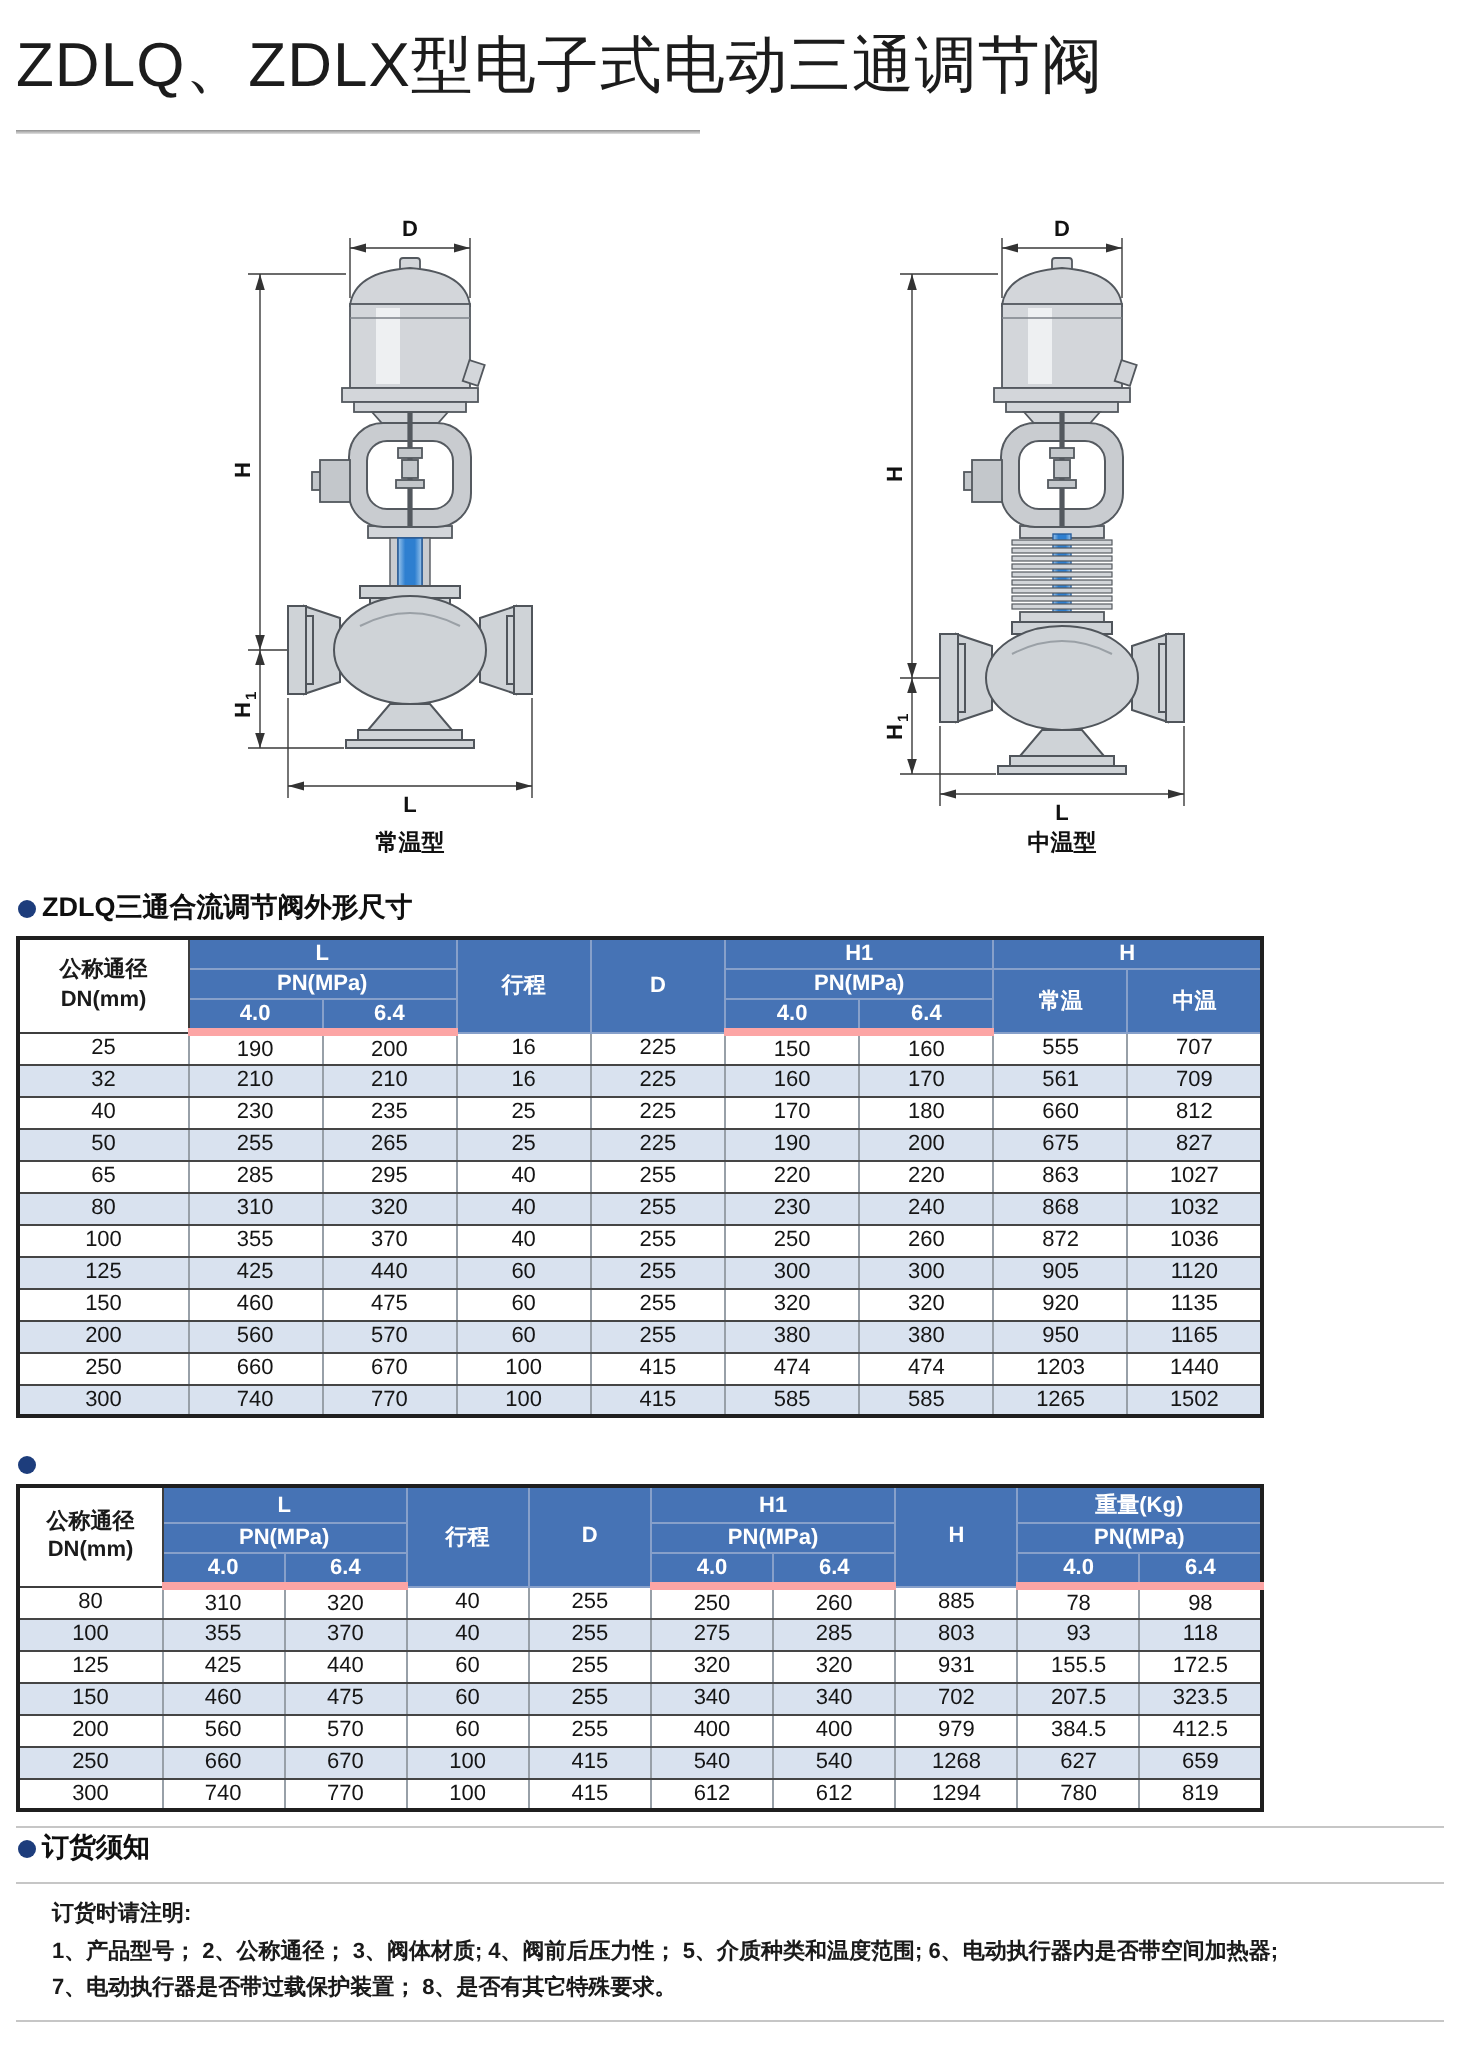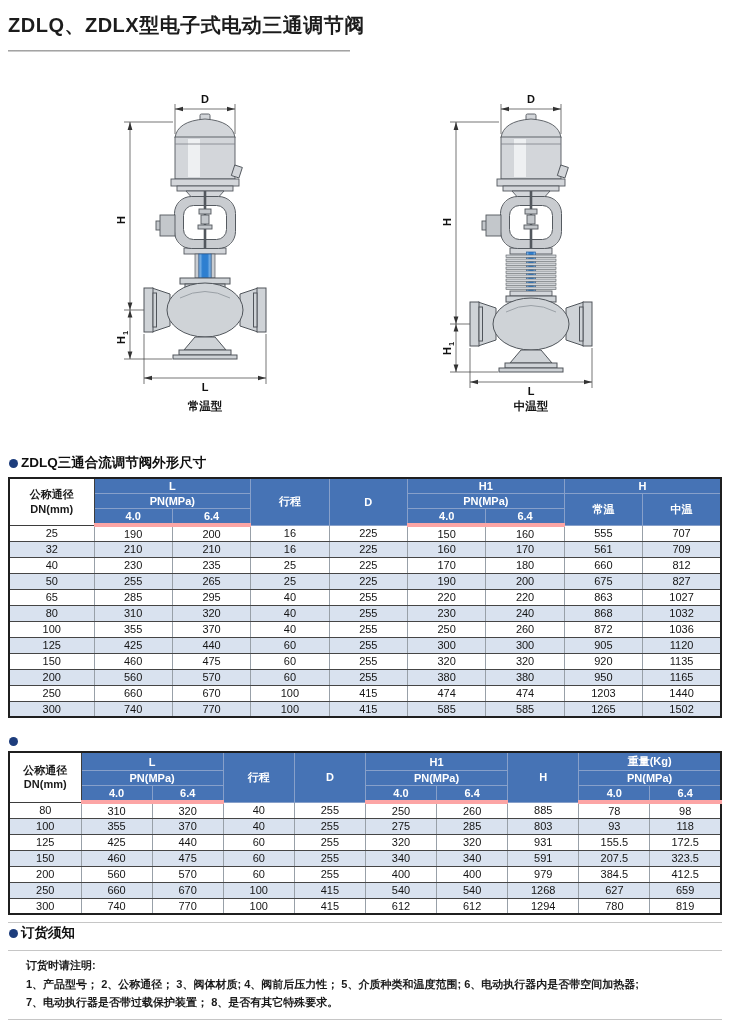--- a/index.html
+++ b/index.html
@@ -1,31 +1,31 @@
 <!DOCTYPE html>
 <html lang="zh"><head>
 <meta charset="utf-8">
 <style>
   *{box-sizing:border-box;margin:0;padding:0}
   html,body{background:#fff}
   body{width:730px;height:1036px;overflow:hidden;color:#111;
        font-family:"Liberation Sans","DejaVu Sans",sans-serif}
   .page{padding:12px 8px 0}
-  h1{font-size:20px;font-weight:bold;color:#1c1c1c;letter-spacing:.5px}
+  h1{font-size:31px;font-weight:normal;color:#1c1c1c;letter-spacing:.5px}
   .title-rule{width:342px;height:2px;margin-top:11px;
       background:linear-gradient(to bottom,#8f8f8f,#e0e0e0)}
   .diagrams{display:flex;justify-content:space-between;width:526px;margin:40px 0 0 92px}
   figure{width:200px}
   svg{display:block}
   svg text{font-family:"Liberation Sans","DejaVu Sans",sans-serif}
   .sec{display:flex;align-items:center;gap:3px;font-size:13.5px;font-weight:bold;margin-left:1px;color:#0f0f0f}
   .sec .bullet{width:9px;height:9px;border-radius:50%;background:#1d3d7c;flex:none}
-  .sec1{margin-top:40px}
+  .sec1{margin-top:16px}
   .sec2{margin-top:19px}
-  table{border-collapse:collapse;width:714px;table-layout:fixed;margin-top:5px;
+  table{border-collapse:collapse;width:624px;table-layout:fixed;margin-top:5px;
         font-size:11px;border:2px solid #1f1f1f}
   th{background:#4673b5;color:#fff;border:1px solid #87a0ca;font-size:11px;
      font-weight:bold;padding:1px 0;height:15px}
   th.corner{background:#fff;color:#1a1a1a;border-color:#3d3d3d;white-space:pre-line;line-height:1.3}
   thead tr:last-child th{border-bottom:4px solid #fca5a5}
   td{text-align:center;height:16px;padding:0;border:1px solid #98a0a8;
      border-top-color:#454545;border-bottom-color:#454545;color:#151515}
   tbody tr:nth-child(even){background:#d9e2ef}
   .rule{height:1px;background:#c6c6c6}
   .r1{margin-top:7px}
@@ -506,21 +506,21 @@
           <td>172.5</td>
         </tr>
         <tr>
           <td>150</td>
           <td>460</td>
           <td>475</td>
           <td>60</td>
           <td>255</td>
           <td>340</td>
           <td>340</td>
-          <td>591</td>
+          <td>702</td>
           <td>207.5</td>
           <td>323.5</td>
         </tr>
         <tr>
           <td>200</td>
           <td>560</td>
           <td>570</td>
           <td>60</td>
           <td>255</td>
           <td>400</td>

